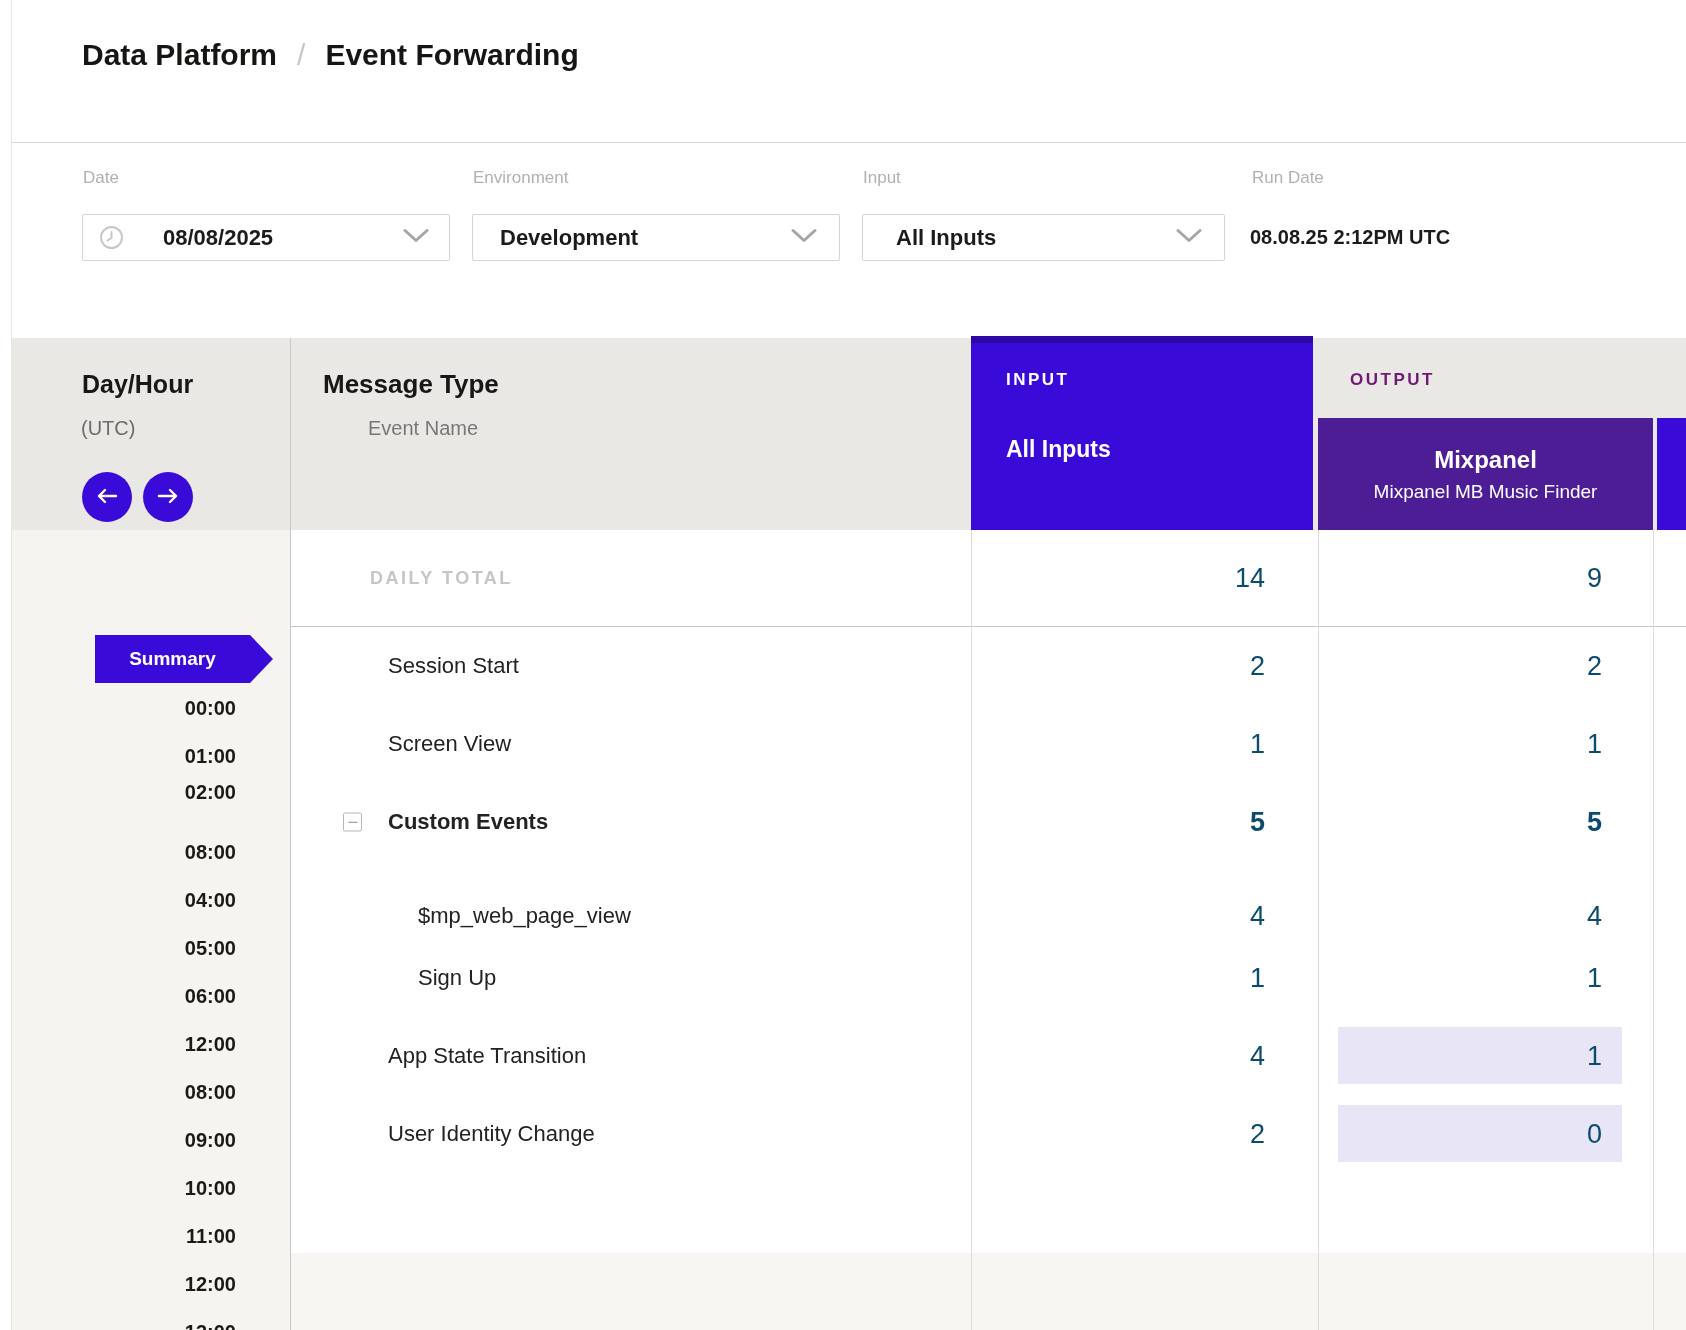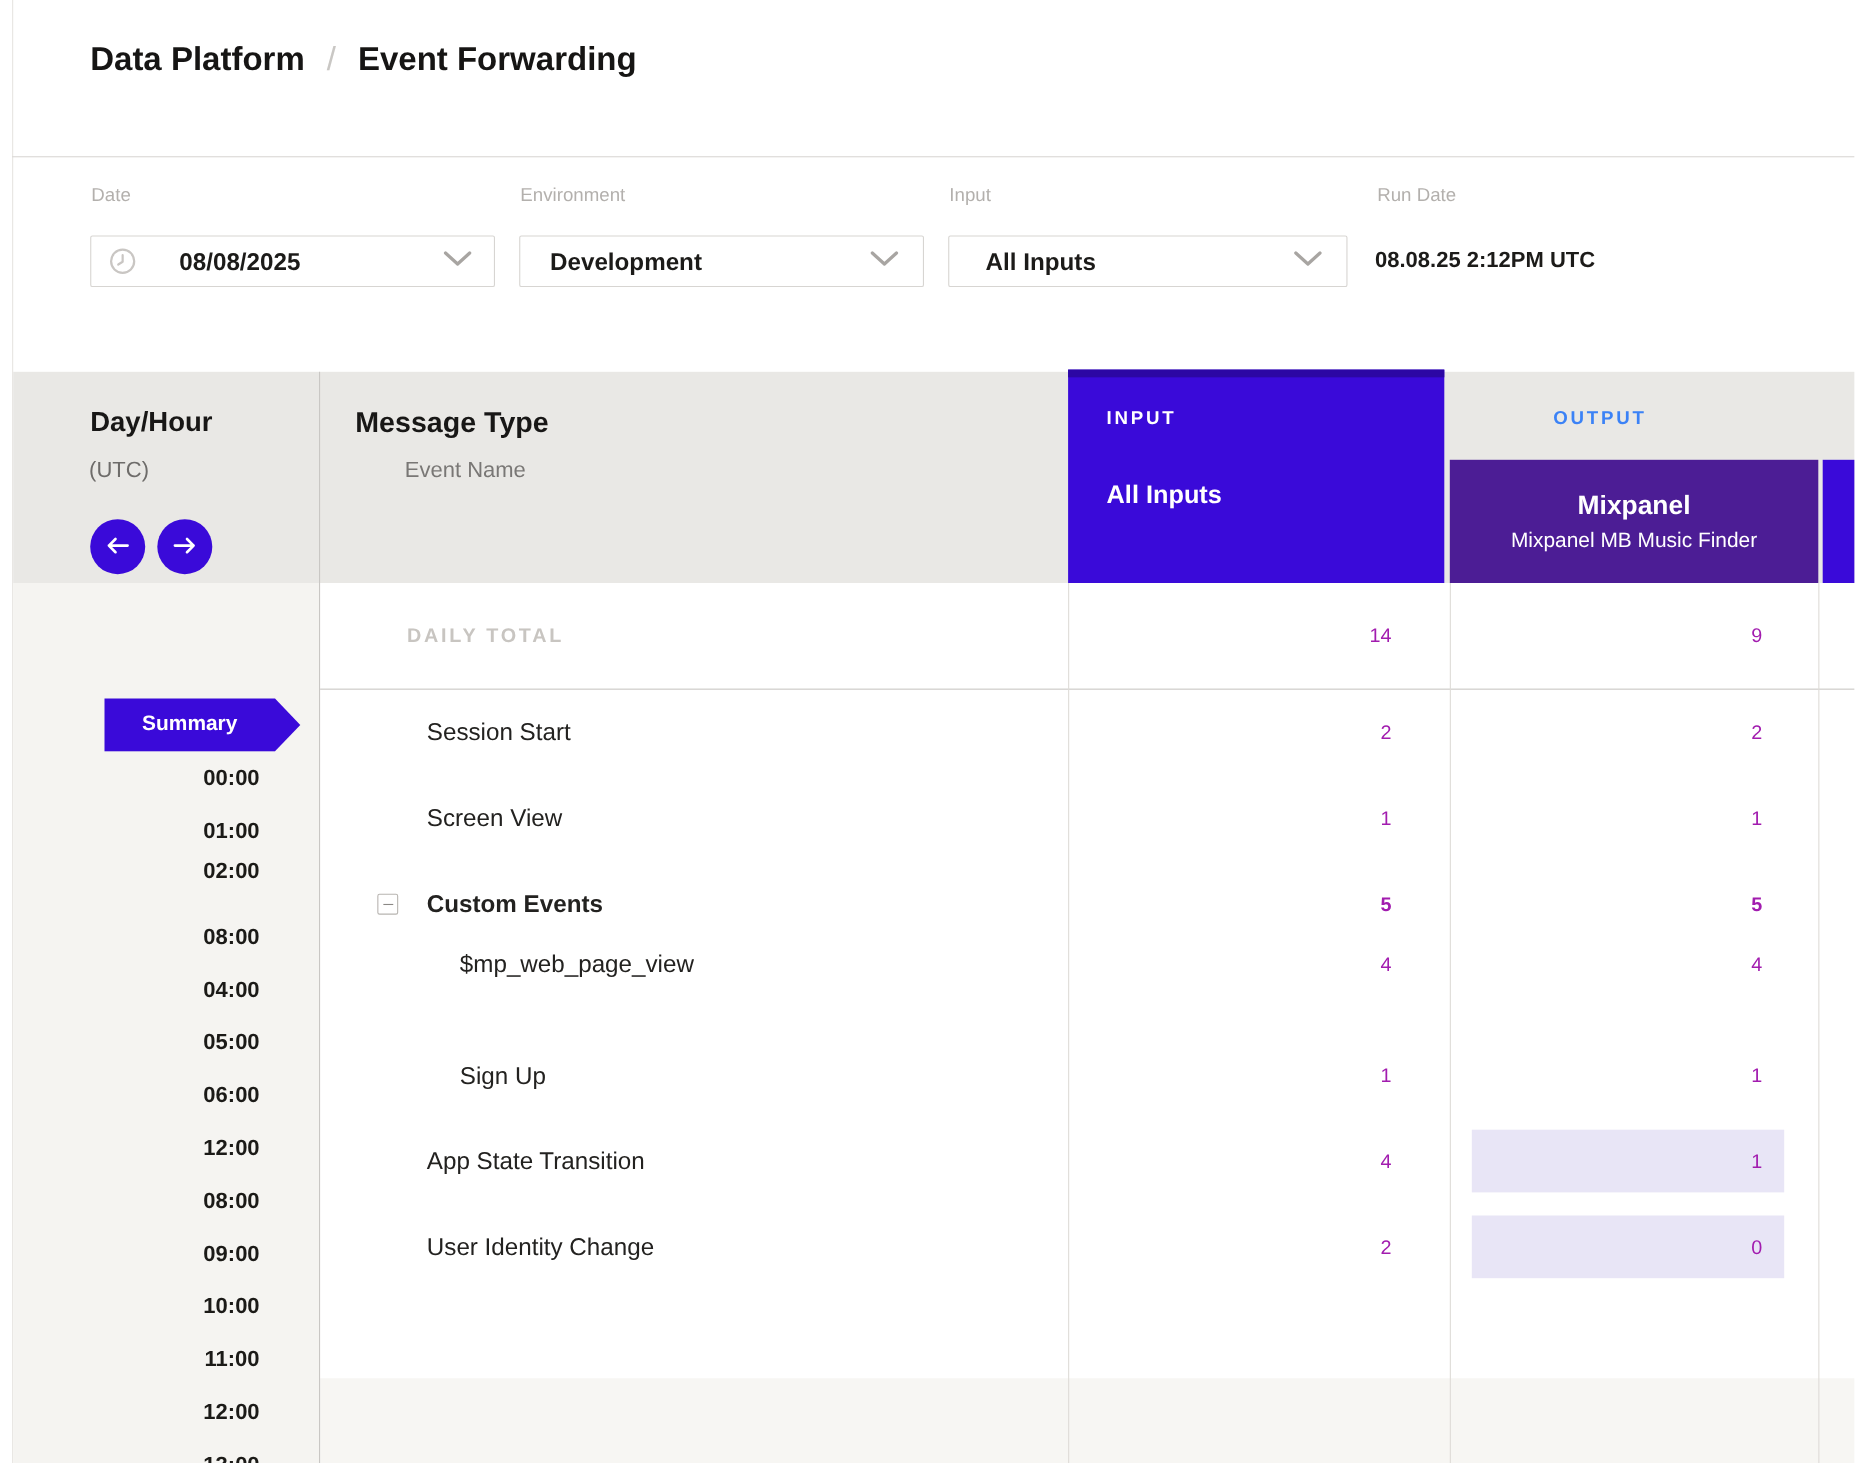--- a/index.html
+++ b/index.html
@@ -29,42 +29,42 @@
   .nav-btn { position:absolute; top:472px; width:50px; height:50px; border-radius:50%;
     display:flex; align-items:center; justify-content:center; cursor:pointer; border:none; }
   .msgtype-title { position:absolute; left:323px; top:369px; font-size:26px; font-weight:bold; color:#181716; }
   .msgtype-sub { position:absolute; left:368px; top:417px; font-size:20px; color:#797775; }
 
   .input-block { position:absolute; left:971px; top:336px; width:342px; height:194px; }
   .input-strip { position:absolute; left:0; top:0; right:0; height:7px; }
   .group-label { font-size:17px; font-weight:bold; letter-spacing:2.5px; }
   .input-group-label { position:absolute; left:35px; top:34px; color:#fff; }
   .input-name { position:absolute; left:35px; top:100px; font-size:23px; font-weight:bold; color:#fff; }
-  .output-group-label { position:absolute; left:1412px; top:370px; color:#3b82f6; }
+  .output-group-label { position:absolute; left:1350px; top:370px; color:#701a75; }
   .mixpanel-block { position:absolute; left:1318px; top:418px; width:335px; height:112px;
     display:flex; flex-direction:column; align-items:center; justify-content:center; gap:7px; }
   .mixpanel-title { font-size:24px; font-weight:bold; color:#fff; }
   .mixpanel-sub { font-size:19px; color:#fff; }
   .next-output-sliver { position:absolute; left:1657px; top:418px; width:29px; height:112px; }
 
   
   .sidebar-body { position:absolute; left:12px; top:530px; width:278px; bottom:0; background:#f5f4f1; }
   .sidebar-line { position:absolute; left:290px; top:338px; bottom:0; width:1px; background:#c9c7c4; z-index:5; }
   .footer-band { position:absolute; left:291px; right:0; top:1253px; bottom:0; background:#f7f6f3; }
   .gridline { position:absolute; top:530px; bottom:0; width:1px; background:#dedcd8; z-index:4; }
 
   
   .dt-row { position:absolute; left:291px; right:0; top:530px; height:97px; border-bottom:1px solid #c9c7c3; }
   .dt-label { position:absolute; left:79px; top:0; height:100%; display:flex; align-items:center;
     font-size:18px; font-weight:bold; letter-spacing:2.5px; color:#c8c5c1; }
   .cell-in { position:absolute; left:680px; width:347px; top:0; height:100%;
     display:flex; align-items:center; justify-content:flex-end; padding-right:53px; }
   .cell-out { position:absolute; left:1027px; width:335px; top:0; height:100%;
     display:flex; align-items:center; justify-content:flex-end; padding-right:51px; }
-  .num { font-size:18px; color:#a21caf; position:relative; z-index:2; }
+  .num { font-size:27px; color:#0c4a6e; position:relative; z-index:2; }
 
   
   .ev-row { position:absolute; left:291px; right:0; height:78px; }
   .ev-name { position:absolute; top:0; height:100%; display:flex; align-items:center;
     font-size:22px; color:#232220; }
   .collapse-box { position:absolute; left:52px; top:50%; transform:translateY(-50%); width:19px; height:19px;
     border:1.5px solid #b8b5b1; border-radius:2px; background:#fff; cursor:pointer; }
   .collapse-box::after { content:""; position:absolute; left:50%; top:50%; transform:translate(-50%,-50%);
     width:9px; height:1.5px; background:#8b8885; }
   .hl-box { position:absolute; left:1047px; width:284px; top:10px; height:57px; z-index:1; }
@@ -224,21 +224,21 @@
       <div class="ev-row" style="top: 783px;">
         <span class="collapse-box"></span>
         <div class="ev-name" style="left: 97px; font-weight: bold;">Custom Events</div>
         <div class="cell-in">
           <span class="num" style="font-weight: bold;">5</span>
         </div>
         <div class="cell-out">
           <span class="num" style="font-weight: bold;">5</span>
         </div>
       </div>
-      <div class="ev-row" style="top: 838px;">
+      <div class="ev-row" style="top: 877px;">
         <div class="ev-name" style="left: 127px;">$mp_web_page_view</div>
         <div class="cell-in">
           <span class="num">4</span>
         </div>
         <div class="cell-out">
           <span class="num">4</span>
         </div>
       </div>
       <div class="ev-row" style="top: 939px;">
         <div class="ev-name" style="left: 127px;">Sign Up</div>

